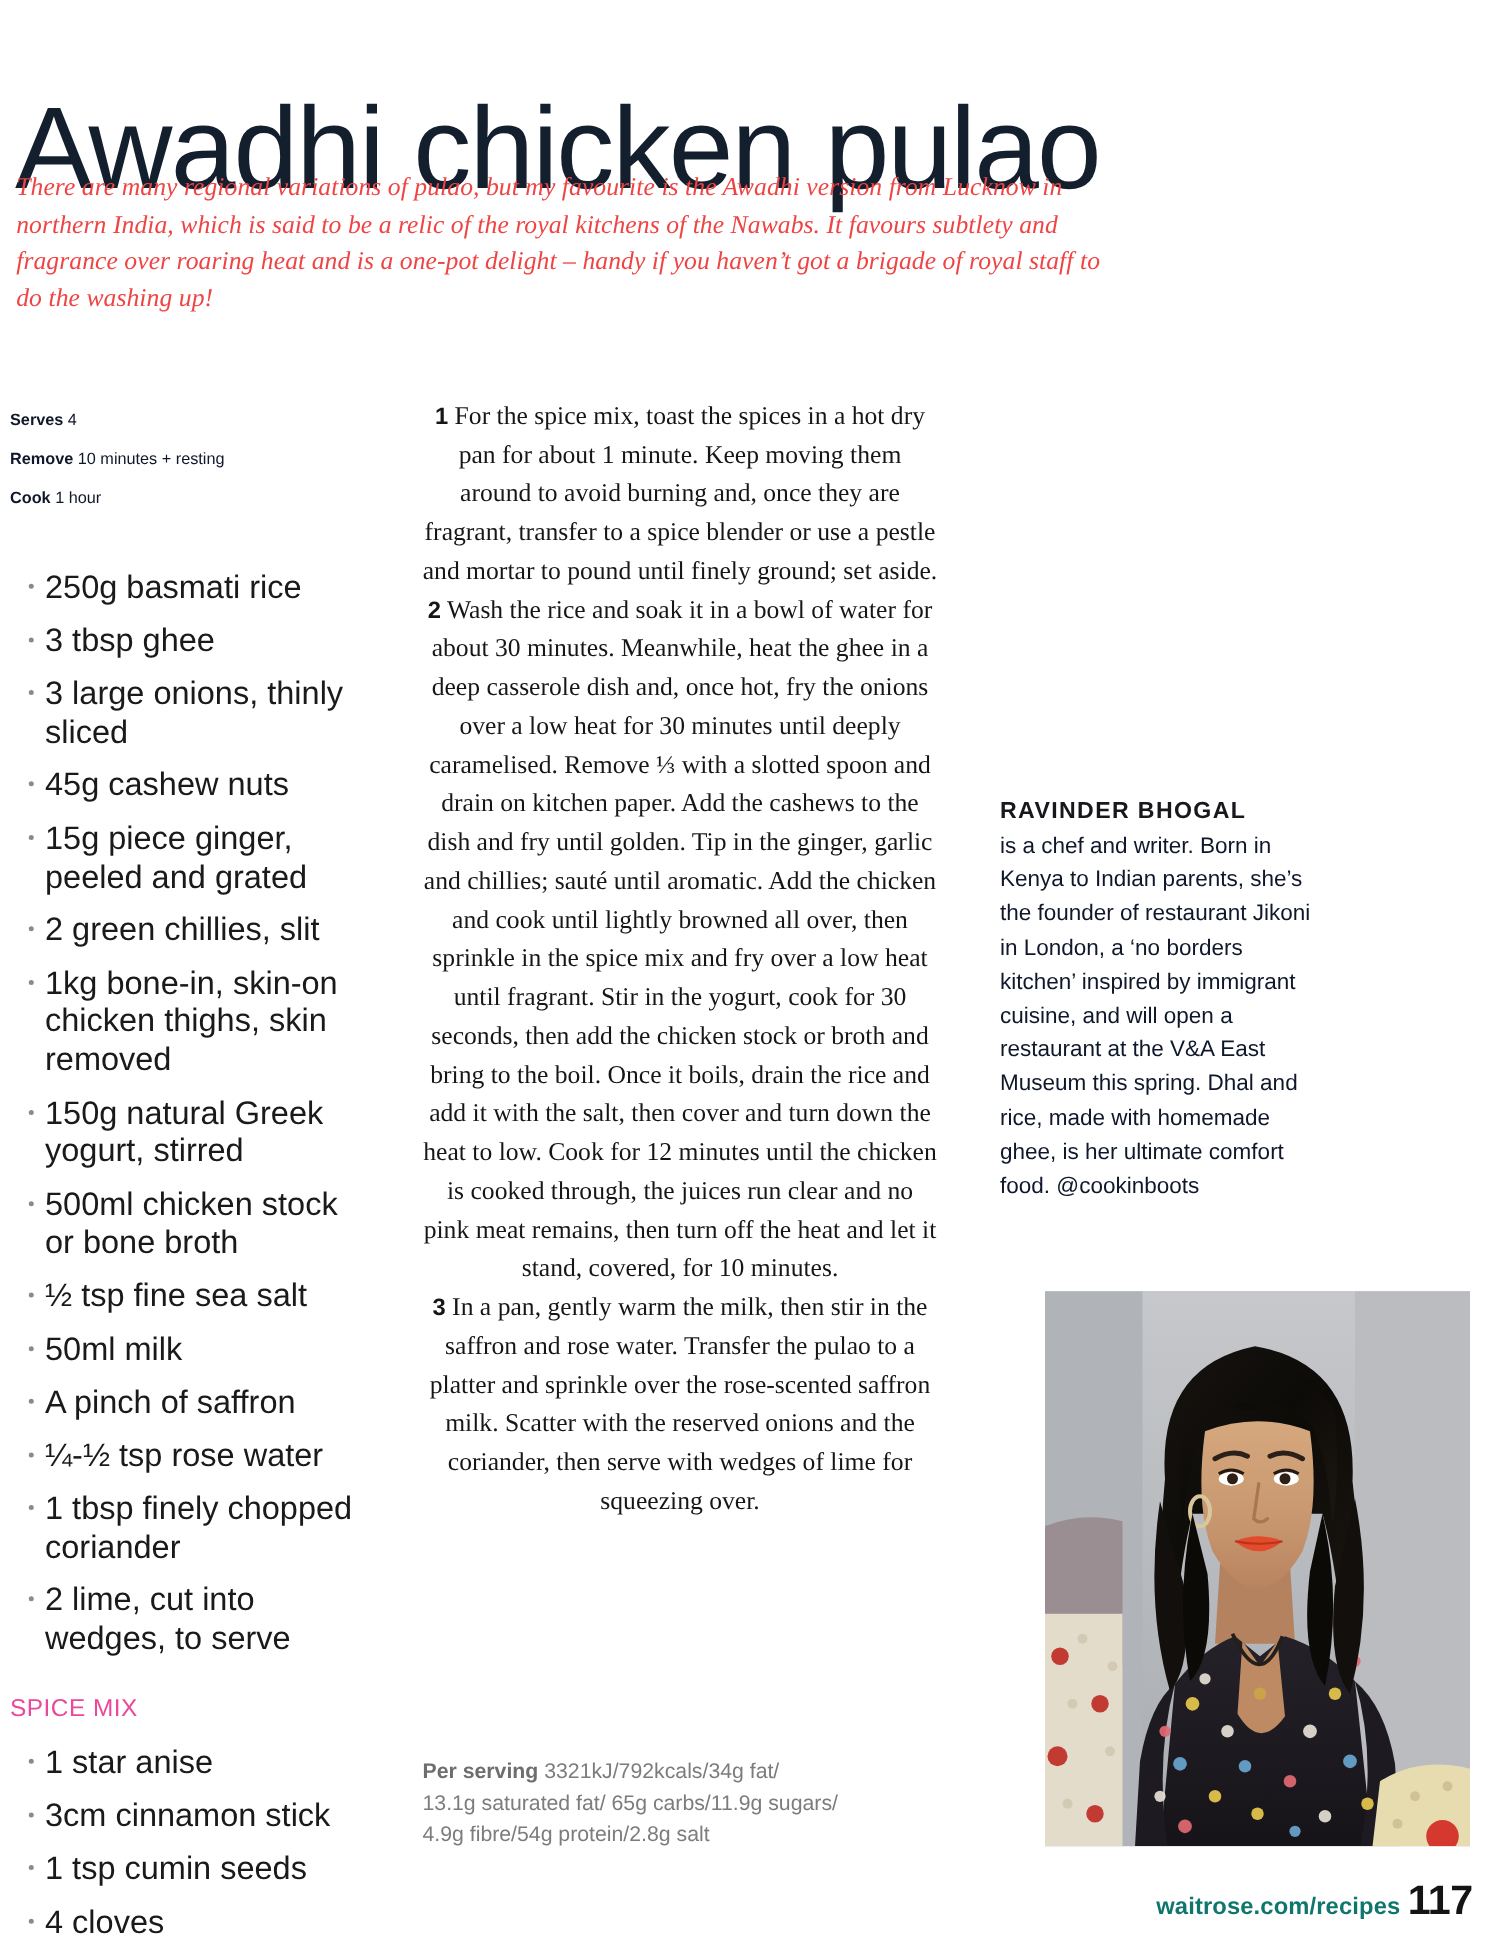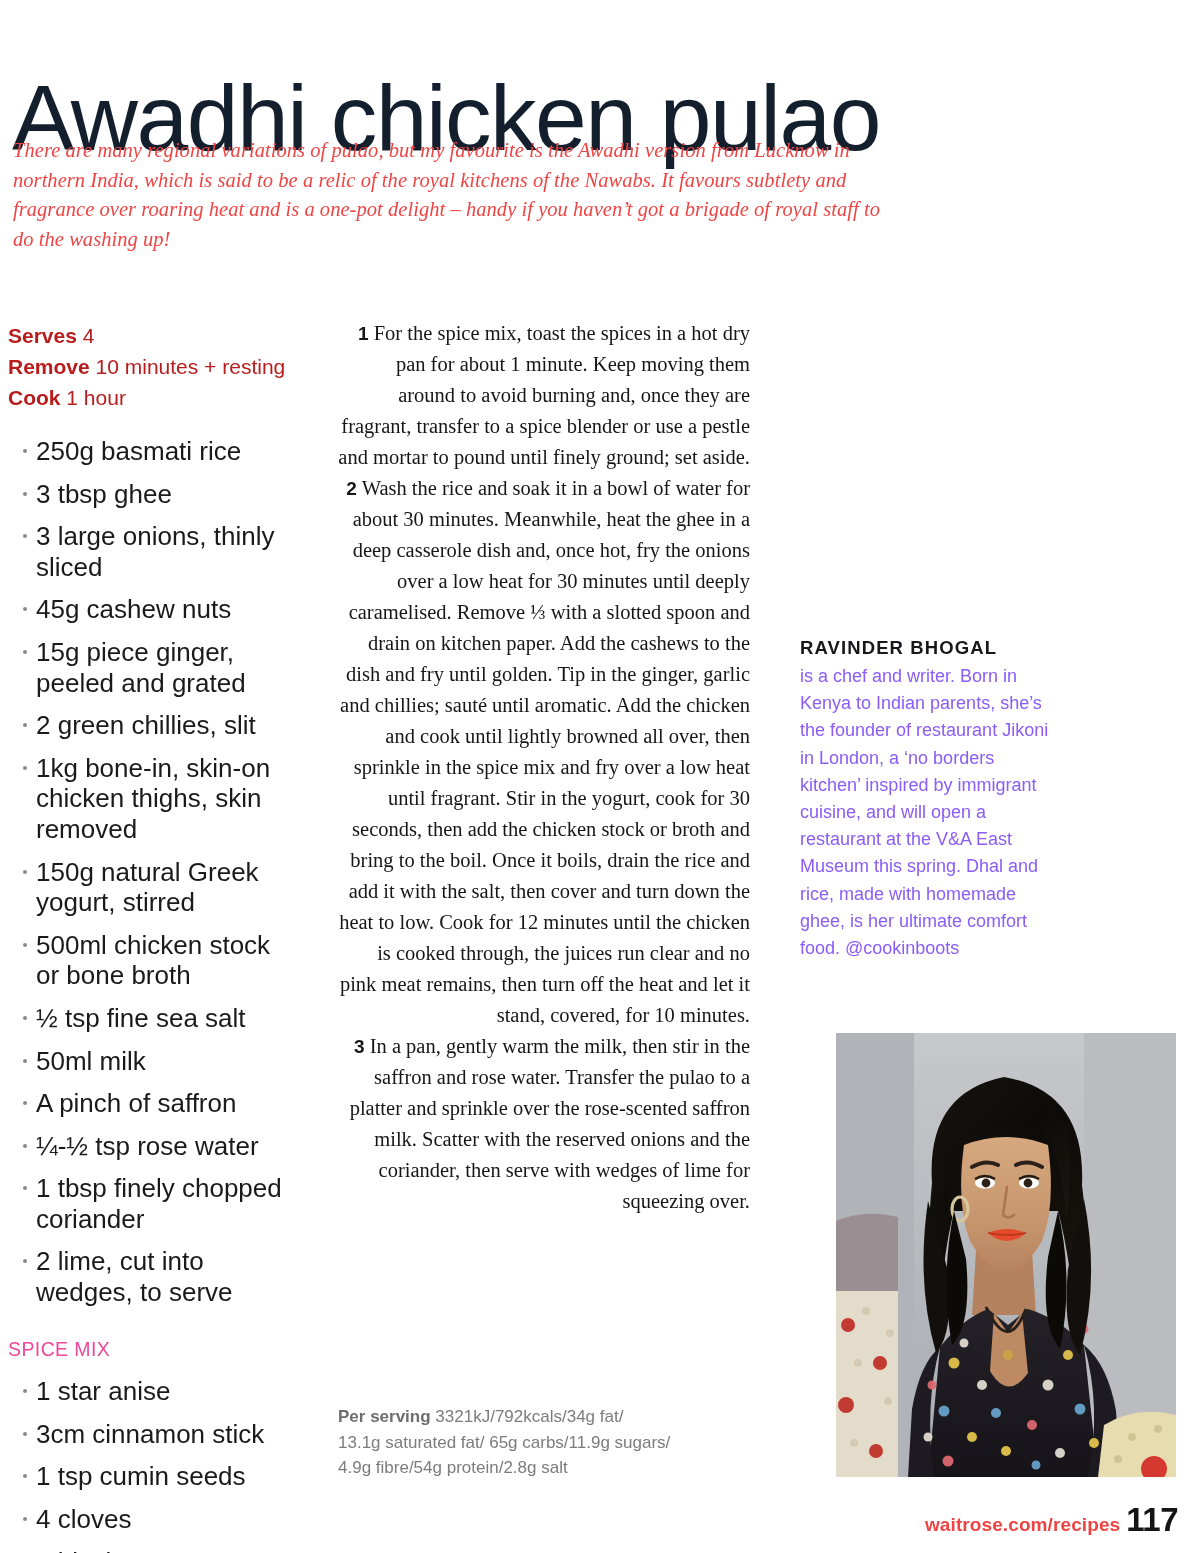--- a/index.html
+++ b/index.html
@@ -52,24 +52,24 @@
 
   
   .col-ingredients {
     position: absolute;
     left: 8px;
     top: 320px;
     width: 300px;
     color: #1a1a1a;
   }
   .meta {
-    font-size: 21px;
+    font-size: 13px;
     line-height: 31px;
-    color: #b91c1c;
-    margin-bottom: 23px;
+    color: #0f172a;
+    margin-bottom: 41px;
   }
   .meta .row { white-space: nowrap; }
   .meta b { font-weight: 700; }
 
   ul.ing-list {
     list-style: none;
     margin: 0;
     padding: 0;
   }
   ul.ing-list li {
@@ -101,21 +101,21 @@
   
   .col-method {
     position: absolute;
     left: 338px;
     top: 318px;
     width: 412px;
     font-family: "Liberation Serif", serif;
     font-size: 20.5px;
     line-height: 31px;
     color: #161616;
-    text-align: right;
+    text-align: center;
   }
   .col-method p { margin: 0; }
   .step-num {
     font-family: "Liberation Sans", sans-serif;
     font-weight: 700;
     font-size: 19px;
   }
 
   .nutrition {
     position: absolute;
@@ -142,21 +142,21 @@
     font-size: 18.5px;
     letter-spacing: 1.1px;
     line-height: 27px;
     color: #17171c;
     margin-bottom: 2px;
   }
   .bio-text {
     font-family: "Liberation Sans", sans-serif;
     font-size: 18px;
     line-height: 27.2px;
-    color: #8b5cf6;
+    color: #0f172a;
   }
 
   .portrait {
     position: absolute;
     left: 836px;
     top: 1033px;
     width: 340px;
     height: 444px;
     overflow: hidden;
     background: #b9bcc0;
@@ -170,21 +170,21 @@
     bottom: 14px;
     display: flex;
     align-items: baseline;
     gap: 6px;
   }
   .footer-url {
     font-family: "Liberation Sans", sans-serif;
     font-weight: 700;
     font-size: 19px;
     letter-spacing: 0.1px;
-    color: #ef4444;
+    color: #0f766e;
   }
   .footer-page {
     font-family: "Liberation Sans", sans-serif;
     font-weight: 700;
     font-size: 33px;
     letter-spacing: -0.5px;
     color: #141414;
   }
 </style>
 </head>

